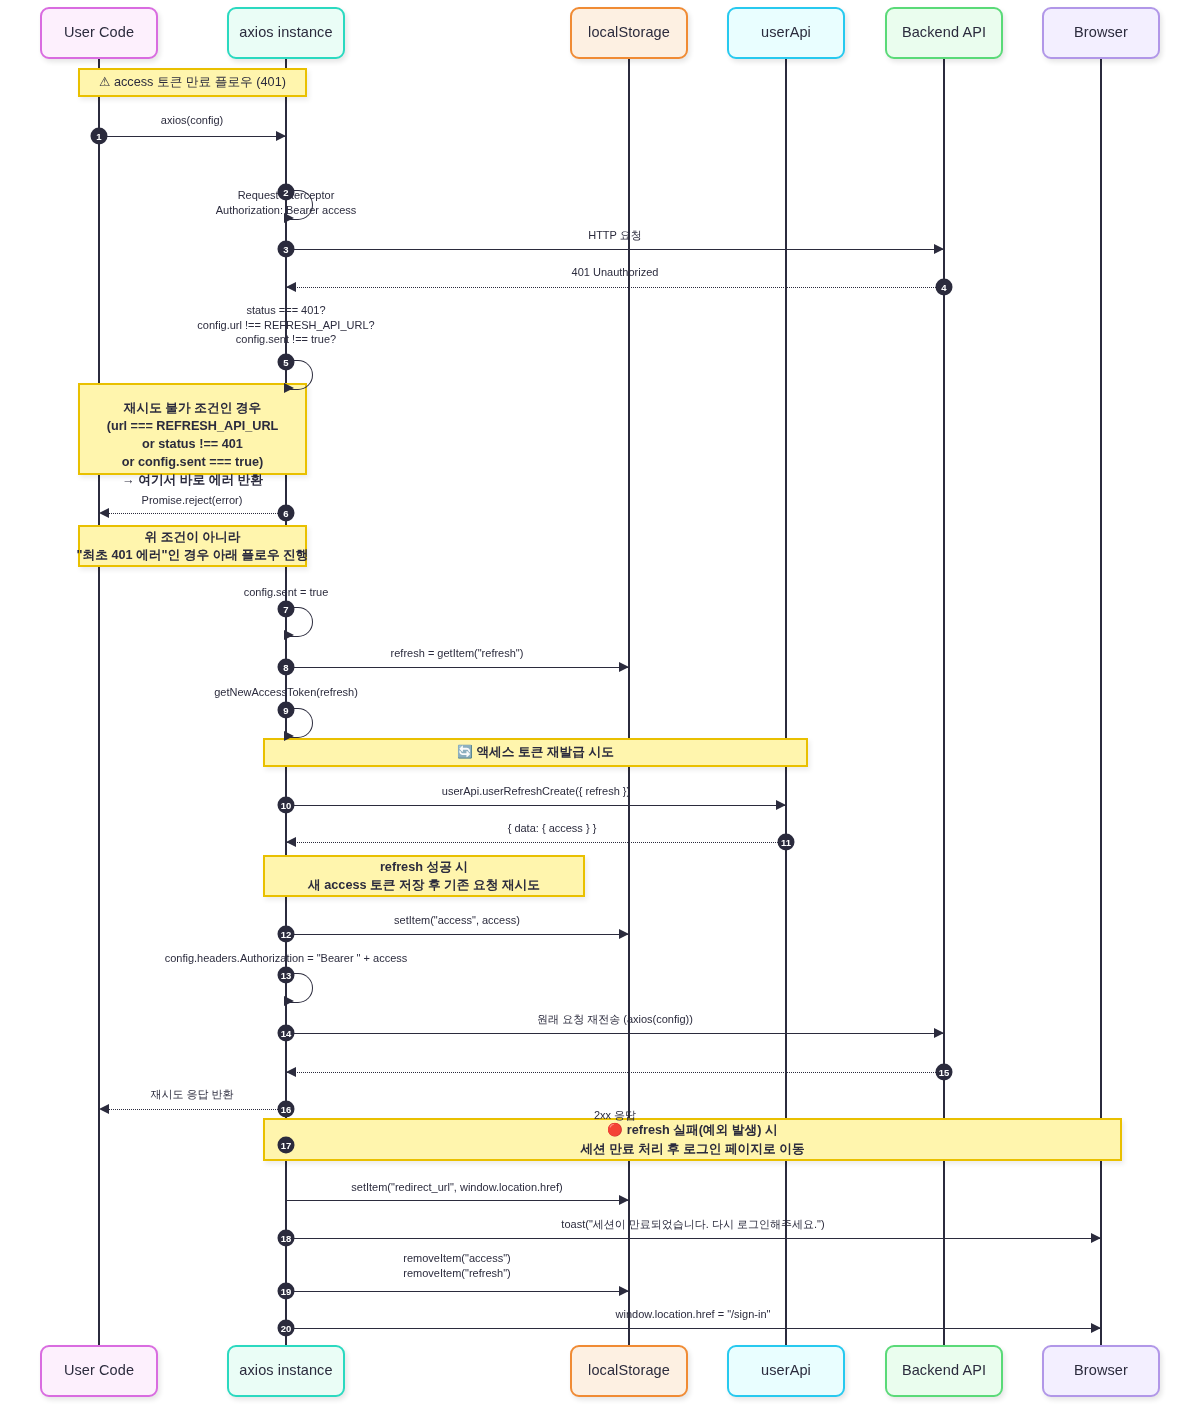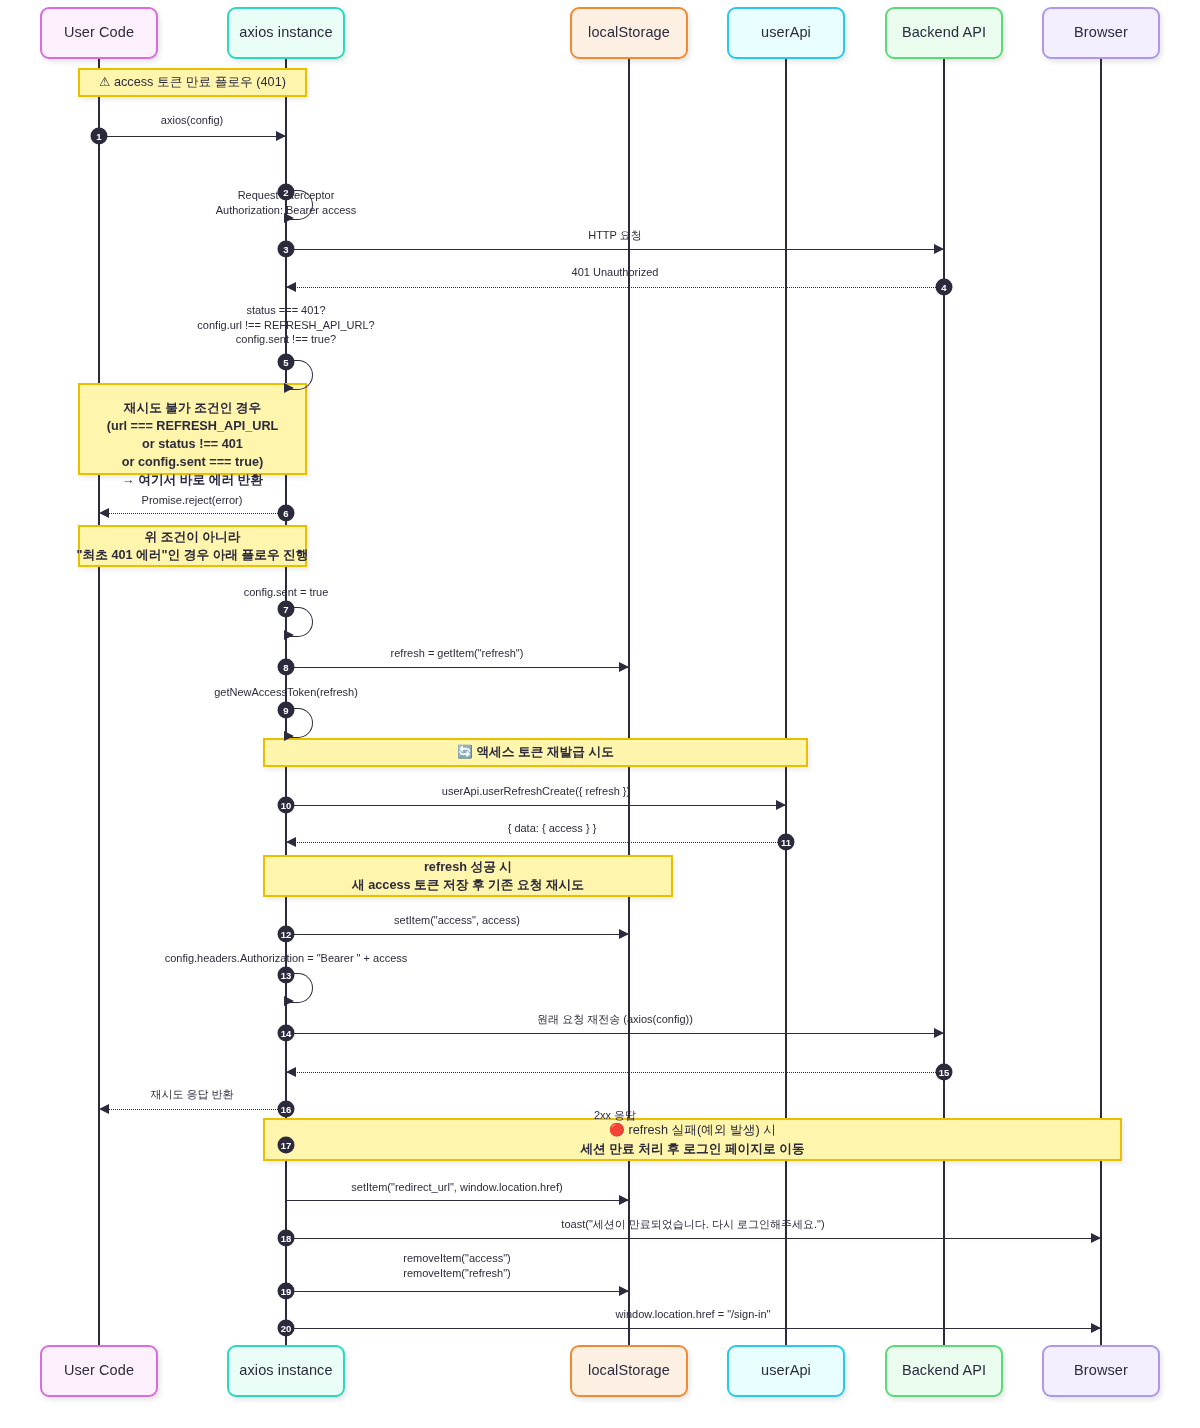--- a/index.html
+++ b/index.html
@@ -83,26 +83,26 @@
         <div class="ln" style="font-weight: bold;">or config.sent === true)</div>
         <div class="ln" style="font-weight: bold;">→ 여기서 바로 에러 반환</div>
       </div>
       <div class="note" style="left: 78px; top: 525px; width: 229px; height: 42px; background: rgb(255, 245, 173); border-color: rgb(233, 192, 0);">
         <div class="ln" style="font-weight: bold;">위 조건이 아니라</div>
         <div class="ln" style="font-weight: bold;">"최초 401 에러"인 경우 아래 플로우 진행</div>
       </div>
       <div class="note" style="left: 263px; top: 738px; width: 545px; height: 29px; background: rgb(255, 245, 173); border-color: rgb(233, 192, 0);">
         <div class="ln" style="font-weight: bold;">🔄 액세스 토큰 재발급 시도</div>
       </div>
-      <div class="note" style="left: 263px; top: 855px; width: 410px; height: 42px; background: rgb(255, 245, 173); border-color: rgb(233, 192, 0);">
+      <div class="note" style="left: 263px; top: 855px; width: 322px; height: 42px; background: rgb(255, 245, 173); border-color: rgb(233, 192, 0);">
         <div class="ln" style="font-weight: bold;">refresh 성공 시</div>
         <div class="ln" style="font-weight: bold;">새 access 토큰 저장 후 기존 요청 재시도</div>
       </div>
       <div class="note" style="left: 263px; top: 1118px; width: 859px; height: 43px; background: rgb(255, 245, 173); border-color: rgb(233, 192, 0);">
-        <div class="ln" style="font-weight: normal;">🔴 refresh 실패(예외 발생) 시</div>
+        <div class="ln" style="font-weight: bold;">🔴 refresh 실패(예외 발생) 시</div>
         <div class="ln" style="font-weight: bold;">세션 만료 처리 후 로그인 페이지로 이동</div>
       </div>
     </div>
   <div id="messages">
       <div class="mlabel" style="left: 192px; top: 113px;">
         <div>axios(config)</div>
       </div>
       <div class="msg" style="left: 99px; top: 136px; width: 187px;">
         <div class="line" style="width: 187px;"></div>
         <div class="head r" style="left: 177px;"></div>

